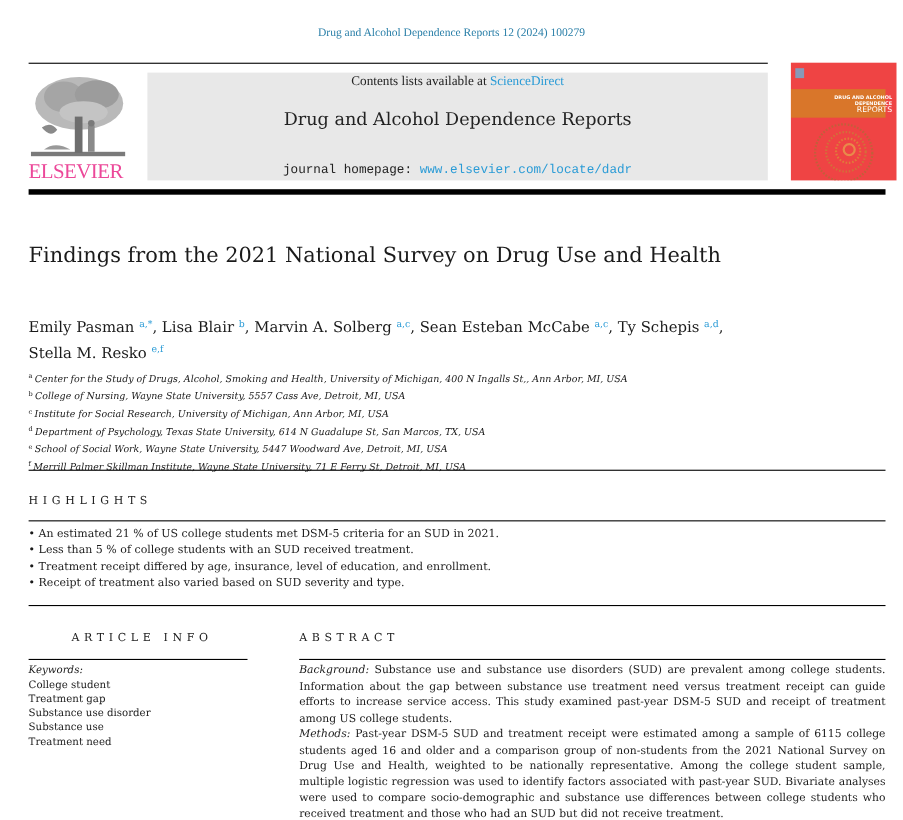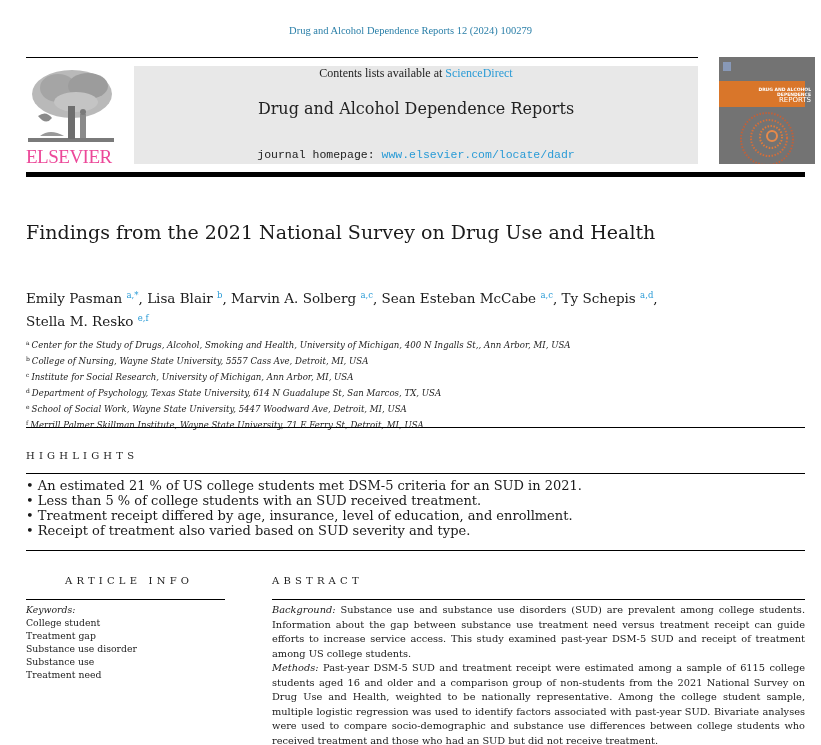--- a/index.html
+++ b/index.html
@@ -8,34 +8,34 @@
   .citation { top: 25px; left: 0; width: 821px; text-align: center; font-size: 10.5px; color: #2a7fa8; font-family: "Liberation Serif", serif; }
   .top-rule { top: 57px; left: 26px; width: 672px; height: 1px; background: #000; }
   .logo { top: 66px; left: 26px; width: 90px; height: 100px; }
   .logo-tree { position: absolute; top: 0; left: 2px; width: 86px; height: 78px; }
   .logo-text { position: absolute; top: 80px; left: 0; width: 90px; text-align: left; font-family: "Liberation Serif", serif; font-size: 19px; color: #ec4899; letter-spacing: -0.5px; }
   .banner { top: 66px; left: 134px; width: 564px; height: 98px; background: #e8e8e8; }
   .contents { position: absolute; top: 0px; left: 0; width: 564px; text-align: center; font-family: "Liberation Serif", serif; font-size: 12px; color: #222; }
   .contents a, .homepage a { color: #2a9bd6; text-decoration: none; }
   .journal-title { position: absolute; top: 33px; left: 0; width: 564px; text-align: center; font-family: "DejaVu Serif", serif; font-size: 16px; color: #222; }
   .homepage { position: absolute; top: 82px; left: 0; width: 564px; text-align: center; font-family: Liberation Mono, monospace; font-size: 11.5px; color: #222; }
-  .cover { top: 57px; left: 719px; width: 96px; height: 107px; background: #737373; overflow: hidden; }
+  .cover { top: 57px; left: 719px; width: 96px; height: 107px; background: #ef4444; overflow: hidden; }
   .cover-band { position: absolute; top: 24px; left: 0; width: 86px; height: 26px; background: #d9762a; }
   .cover-t1 { position: absolute; top: 30px; right: 4px; font-family: "DejaVu Sans", sans-serif; font-size: 4.5px; color: #fff; font-weight: bold; text-align: right; line-height: 5px; }
   .cover-t2 { position: absolute; top: 39px; right: 4px; font-family: "DejaVu Sans", sans-serif; font-size: 7px; color: #fff; text-align: right; }
   .cover-logo { position: absolute; top: 5px; left: 4px; width: 8px; height: 9px; background: #8899b8; }
   .thick-rule { top: 172px; left: 26px; width: 779px; height: 5px; background: #000; }
   .title { top: 219px; left: 26px; width: 760px; font-family: "DejaVu Serif", serif; font-size: 19px; line-height: 26px; color: #1a1a1a; }
   .authors { top: 285px; left: 26px; width: 770px; font-family: "DejaVu Serif", serif; font-size: 13.5px; line-height: 20px; color: #1a1a1a; }
   .authors sup { color: #2a9bd6; font-size: 8.5px; vertical-align: 5px; }
   .affils { top: 336px; left: 26px; width: 770px; font-family: "DejaVu Serif", serif; font-style: italic; font-size: 8.6px; line-height: 13px; color: #1a1a1a; }
   .affils sup { font-style: normal; font-size: 6px; vertical-align: 3px; margin-right: 2px; }
   .rule { height: 1px; background: #000; }
   .sect-head { font-family: "DejaVu Serif", serif; font-size: 10px; letter-spacing: 4.2px; color: #1a1a1a; }
-  .hl-list { top: 478px; left: 26px; width: 770px; font-family: "DejaVu Serif", serif; font-size: 13px; line-height: 15px; }
+  .hl-list { top: 478px; left: 26px; width: 770px; font-family: "DejaVu Serif", serif; font-size: 10px; line-height: 15px; }
   .hl-list div::before { content: "\2022\00a0"; }
   .kw { top: 603px; left: 26px; width: 200px; font-family: "DejaVu Serif", serif; font-size: 9.3px; line-height: 13px; }
   .kw .kw-label { font-style: italic; }
   .abstract { top: 603px; left: 272px; width: 533px; font-family: "DejaVu Serif", serif; font-size: 9.8px; line-height: 14.5px; text-align: justify; }
   .abstract p { margin: 0; }
   .abstract em { font-style: italic; }
 </style>
 </head>
 <body>
 

